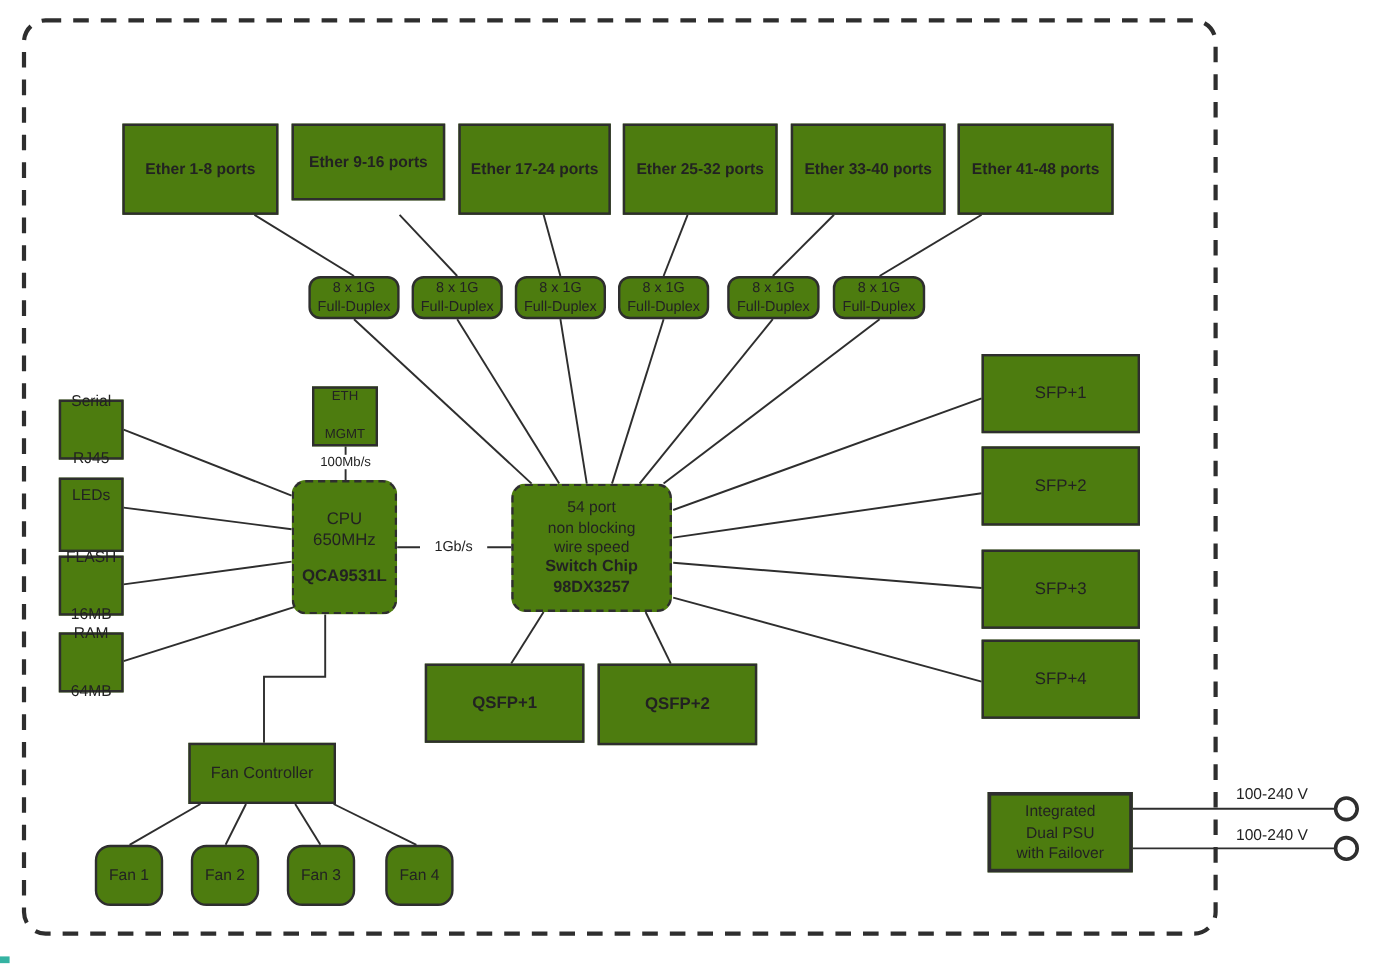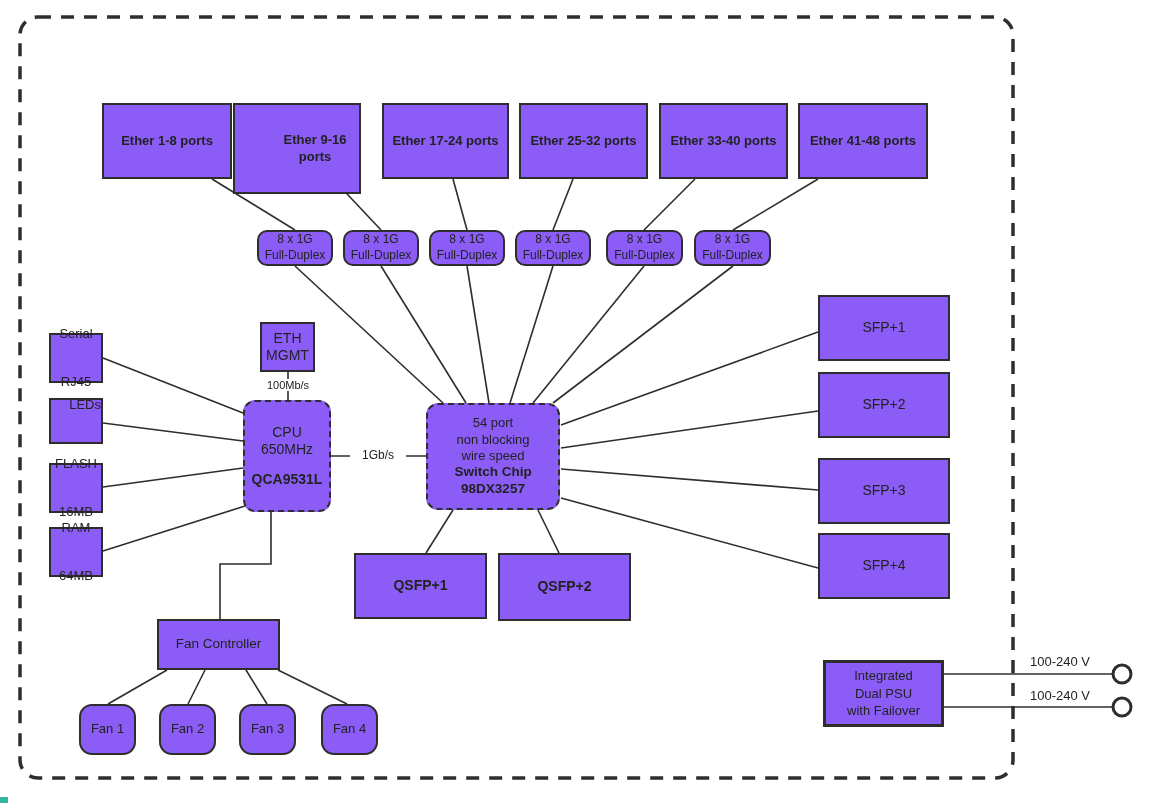--- a/index.html
+++ b/index.html
@@ -3,29 +3,29 @@
 <meta charset="utf-8">
 <style>
   html,body{margin:0;padding:0;background:#ffffff;}
   #stage{
     position:relative;width:1150px;height:803px;background:#ffffff;
     font-family:"Liberation Sans","DejaVu Sans",sans-serif;color:#222222;
     overflow:hidden;
   }
   #wires{position:absolute;left:0;top:0;z-index:1;}
   .box{
-    position:absolute;z-index:2;background:#8b5cf6;border:2px solid #2e2e2e;
+    position:absolute;z-index:2;background:#4d7c0f;border:2px solid #2e2e2e;
     display:flex;flex-direction:column;align-items:center;justify-content:center;
     text-align:center;box-sizing:border-box;line-height:1.25;
   }
   .ether{font-size:13px;font-weight:bold;}
   .phy{border-radius:10px;font-size:12px;line-height:1.3;}
   .periph{font-size:13px;gap:32px;}
   .dashedbox{border:2px dashed #2e2e2e;border-radius:12px;}
-  .smallcap{font-size:14px;}
+  .smallcap{font-size:11px;justify-content:space-between;}
   .cpu-line{font-size:14px;}
   .cpu-model{font-size:14px;font-weight:bold;margin-top:12px;}
   .sw-line{font-size:13px;}
   .sw-bold{font-size:13.5px;font-weight:bold;}
   .sfp{font-size:14px;font-weight:normal;}
   .qsfp{font-size:14px;font-weight:bold;}
   .fanctl{font-size:13.5px;}
   .fan{font-size:13px;border-radius:13px;}
   .psu{border-width:3px;font-size:13px;line-height:1.35;}
   .floatlabel{
@@ -92,21 +92,21 @@
       </g>
       <circle cx="1122" cy="674" r="9" stroke-width="3" fill="#ffffff"></circle>
       <circle cx="1122" cy="707" r="9" stroke-width="3" fill="#ffffff"></circle>
     </g>
   </svg>
 
 
   <div class="box ether" style="left:102px;top:103px;width:130px;height:76px;">
       <span>Ether 1-8 ports</span>
     </div>
-  <div class="box ether" style="left:233px;top:103px;width:128px;height:91px;padding-left:36px;">
+  <div class="box ether" style="left:243px;top:103px;width:128px;height:64px;">
       <span>Ether 9-16 ports</span>
     </div>
   <div class="box ether" style="left:382px;top:103px;width:127px;height:76px;">
       <span>Ether 17-24 ports</span>
     </div>
   <div class="box ether" style="left:519px;top:103px;width:129px;height:76px;">
       <span>Ether 25-32 ports</span>
     </div>
   <div class="box ether" style="left:659px;top:103px;width:129px;height:76px;">
       <span>Ether 33-40 ports</span>
@@ -137,21 +137,21 @@
     </div>
   <div class="box phy" style="left:694px;top:230px;width:77px;height:36px;">
       <span>8 x 1G</span>
       <span>Full-Duplex</span>
     </div>
 
   <div class="box periph" style="left:49px;top:333px;width:54px;height:50px;">
       <span>Serial</span>
       <span>RJ45</span>
     </div>
-  <div class="box periph" style="left:49px;top:398px;width:54px;height:46px;align-items:flex-end;">
+  <div class="box periph" style="left:49px;top:398px;width:54px;height:62px;">
       <span>LEDs</span>
       <span></span>
     </div>
   <div class="box periph" style="left:49px;top:463px;width:54px;height:50px;">
       <span>FLASH</span>
       <span>16MB</span>
     </div>
   <div class="box periph" style="left:49px;top:527px;width:54px;height:50px;">
       <span>RAM</span>
       <span>64MB</span>

